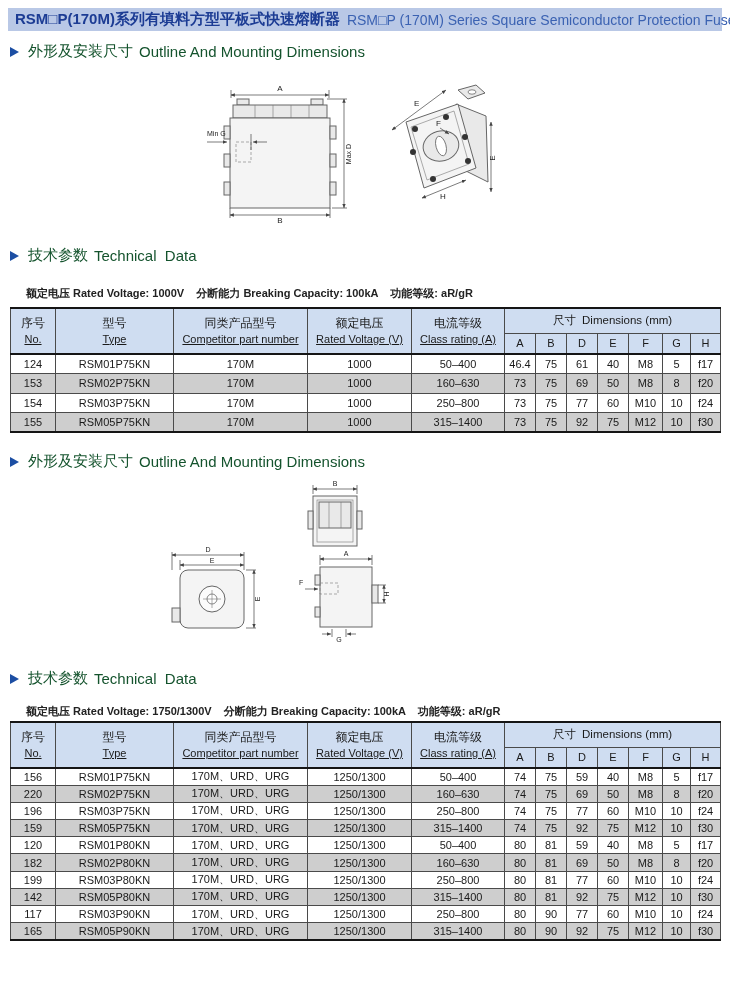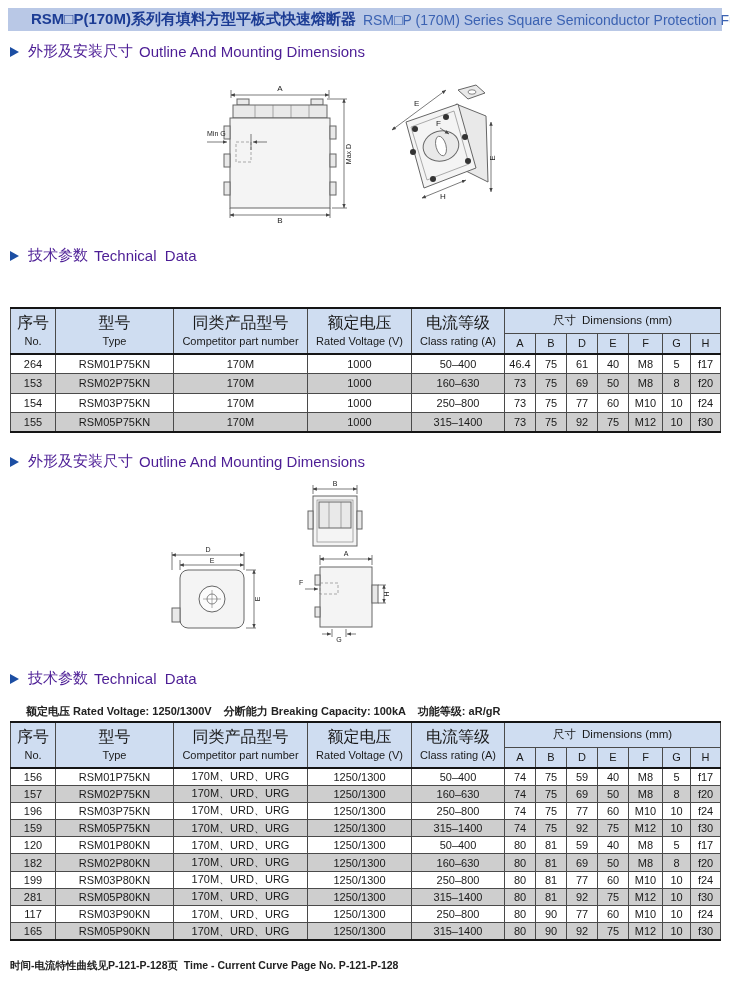--- a/index.html
+++ b/index.html
@@ -1,24 +1,24 @@
 <!DOCTYPE html>
 <html><head>
 <meta charset="utf-8">
 <style>
   * { box-sizing: border-box; }
   body { margin:0; background:#ffffff; font-family:"Liberation Sans","DejaVu Sans",sans-serif; color:#1a1a1a; }
   .page { position:relative; width:730px; height:982px; background:#fff; overflow:hidden; }
 
   .header-bar { position:absolute; left:8px; top:8px; width:714px; height:23px;
-    background:#b9c8e6; display:flex; align-items:center; padding-left:23px; }
+    background:#b9c8e6; display:flex; align-items:center; padding-left:7px; }
   .title-zh { font-weight:bold; font-size:15px; color:#1c3c94; white-space:nowrap; }
   .title-en { font-size:14px; color:#3b62b2; margin-left:7px; white-space:nowrap; }
 
-  .section { position:absolute; left:10px; display:flex; align-items:center; font-size:15px; color:#4c1d95; }
+  .section { position:absolute; left:10px; display:flex; align-items:center; font-size:15px; color:#14532d; }
   .tri { width:0; height:0; border-left:9px solid #1c4ea3; border-top:5.5px solid transparent;
     border-bottom:5.5px solid transparent; margin-right:9px; }
   .section .en { margin-left:6px; white-space:pre; }
   #sec1 { top:42px; } #sec2 { top:246px; } #sec3 { top:452px; } #sec4 { top:669px; }
 
   .note { position:absolute; left:26px; font-size:11px; font-weight:600; color:#222; white-space:pre-wrap; }
   #note1 { top:286px; } #note2 { top:704px; }
 
   .drw { position:absolute; }
   #d1 { left:205px; top:84px; } #d2 { left:386px; top:82px; }
@@ -34,22 +34,22 @@
 
   table.datatable { position:absolute; left:10px; width:710px; border-collapse:collapse;
     table-layout:fixed; text-align:center; font-size:11px;
     border-top:2px solid #151515; border-bottom:2px solid #151515; }
   #table1 { top:307px; } #table2 { top:721px; }
   .datatable th, .datatable td { border:1px solid #4a4a4a; padding:0 2px; overflow:hidden; }
   .datatable thead { border-bottom:2px solid #151515; }
   .datatable thead th { background:#cfddf1; font-weight:normal; line-height:1.3; }
   .datatable thead tr:first-child th { height:25px; }
   .datatable thead tr.sub th { height:21px; }
-  .th-zh { display:block; font-size:16px; }
-  .th-en { display:block; font-size:11px; }
+  .th-zh { display:block; font-size:12px; }
+  .th-en { display:block; font-size:11px;text-decoration:underline; }
   .dims-span span { font-size:11.5px; }
   #table1 tbody td { height:19.5px; }
   #table2 tbody td { height:17.2px; }
   .datatable tbody tr:nth-child(even) td { background:#cecece; }
 
   .footer-note { position:absolute; left:10px; top:959px; font-size:10.5px; font-weight:700;
     color:#222; white-space:pre-wrap; }
 </style>
 </head>
 <body>
@@ -140,20 +140,21 @@
     <line class="dimln" x1="105" y1="40" x2="105" y2="110" marker-start="url(#aS2)" marker-end="url(#aE2)"></line>
     <text class="dim" x="109" y="76" text-anchor="middle" transform="rotate(-90 109 76)">E</text>
   </svg>
 
   <div class="section" id="sec2">
     <span class="tri"></span>
     <span class="zh">技术参数</span>
     <span class="en">Technical  Data</span>
   </div>
 
+  <div class="note" id="note1">额定电压 Rated Voltage: 1000V    分断能力 Breaking Capacity: 100kA    功能等级: aR/gR</div>
 
   <table class="datatable" id="table1">
     <colgroup>
       <col style="width:45px">
         <col style="width:118px">
         <col style="width:134px">
         <col style="width:104px">
         <col style="width:93px">
       <col style="width:31px">
         <col style="width:31px">
@@ -192,21 +193,21 @@
         <th>B</th>
         <th>D</th>
         <th>E</th>
         <th>F</th>
         <th>G</th>
         <th>H</th>
       </tr>
     </thead>
     <tbody>
         <tr>
-          <td>264</td>
+          <td>124</td>
           <td>RSM01P75KN</td>
           <td>170M</td>
           <td>1000</td>
           <td>50–400</td>
           <td>46.4</td>
           <td>75</td>
           <td>61</td>
           <td>40</td>
           <td>M8</td>
           <td>5</td>
@@ -343,21 +344,21 @@
     <line class="dimln" x1="60" y1="83" x2="51" y2="83" marker-end="url(#aE5)"></line>
     <text class="dimS" x="43" y="91" text-anchor="middle">G</text>
   </svg>
 
   <div class="section" id="sec4">
     <span class="tri"></span>
     <span class="zh">技术参数</span>
     <span class="en">Technical  Data</span>
   </div>
 
-  <div class="note" id="note2">额定电压 Rated Voltage: 1250/1300V    分断能力 Breaking Capacity: 100kA    功能等级: aR/gR</div>
+  <div class="note" id="note2">额定电压 Rated Voltage: 1750/1300V    分断能力 Breaking Capacity: 100kA    功能等级: aR/gR</div>
 
   <table class="datatable" id="table2">
     <colgroup>
       <col style="width:45px">
         <col style="width:118px">
         <col style="width:134px">
         <col style="width:104px">
         <col style="width:93px">
       <col style="width:31px">
         <col style="width:31px">
@@ -410,21 +411,21 @@
           <td>50–400</td>
           <td>74</td>
           <td>75</td>
           <td>59</td>
           <td>40</td>
           <td>M8</td>
           <td>5</td>
           <td>f17</td>
         </tr>
         <tr>
-          <td>157</td>
+          <td>220</td>
           <td>RSM02P75KN</td>
           <td>170M、URD、URG</td>
           <td>1250/1300</td>
           <td>160–630</td>
           <td>74</td>
           <td>75</td>
           <td>69</td>
           <td>50</td>
           <td>M8</td>
           <td>8</td>
@@ -494,21 +495,21 @@
           <td>250–800</td>
           <td>80</td>
           <td>81</td>
           <td>77</td>
           <td>60</td>
           <td>M10</td>
           <td>10</td>
           <td>f24</td>
         </tr>
         <tr>
-          <td>281</td>
+          <td>142</td>
           <td>RSM05P80KN</td>
           <td>170M、URD、URG</td>
           <td>1250/1300</td>
           <td>315–1400</td>
           <td>80</td>
           <td>81</td>
           <td>92</td>
           <td>75</td>
           <td>M12</td>
           <td>10</td>
@@ -538,15 +539,14 @@
           <td>90</td>
           <td>92</td>
           <td>75</td>
           <td>M12</td>
           <td>10</td>
           <td>f30</td>
         </tr>
       </tbody>
   </table>
 
-  <div class="footer-note">时间-电流特性曲线见P-121-P-128页  Time - Current Curve Page No. P-121-P-128</div>
 
 </div>
 
 </body></html>

